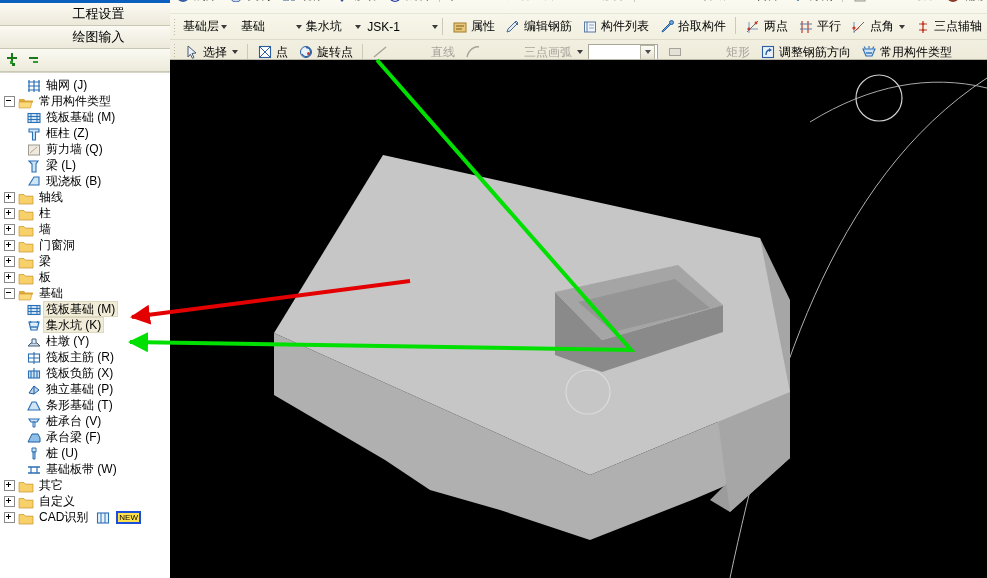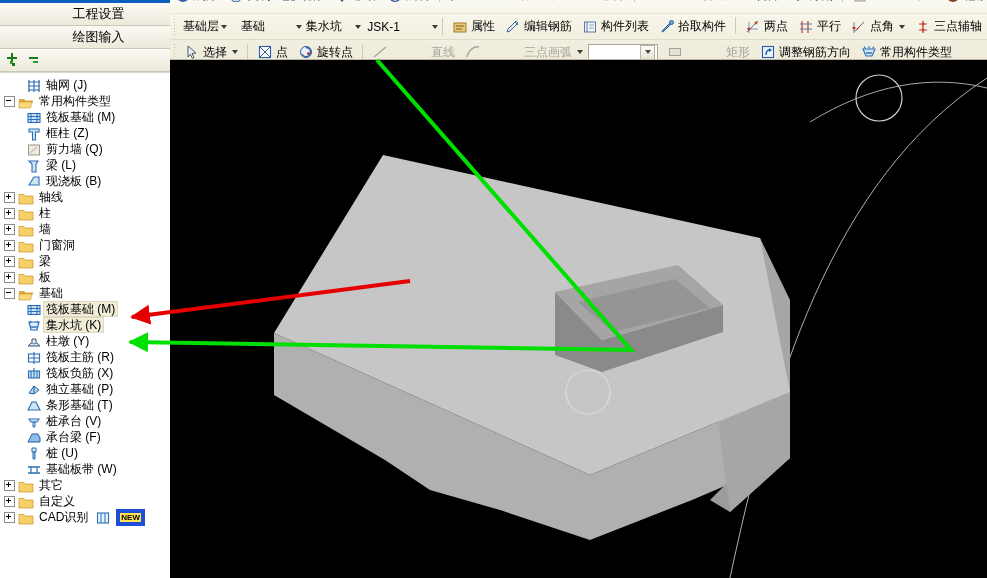--- a/index.html
+++ b/index.html
@@ -30,22 +30,22 @@
   .exp-space{width:12px;flex:0 0 auto;display:inline-block;}
   .dotline{width:10px;flex:0 0 auto;display:inline-block;height:16px;
     background-image:radial-gradient(circle,#b0b0b0 0.5px,transparent 0.6px);
     background-size:2px 2px;}
   .folder{width:15px;height:12px;flex:0 0 auto;margin-right:4px;position:relative;}
   .folder svg{display:block;}
   .ico{width:14px;height:14px;flex:0 0 auto;margin-right:4px;}
   .ico svg{display:block;}
   .lbl{font-size:12px;line-height:14px;padding:0 2px;}
   .node.sel .lbl{background:#f0ecd8;outline:1px solid #ddd8c0;}
-  .new-badge{background:#ffe14d;border:4px solid #1d4ed8;color:#000;font-size:8px;
-    font-weight:bold;padding:0 1px;margin-left:3px;line-height:9px;}
+  .new-badge{background:#ffe14d;border:2px solid #1d4ed8;color:#000;font-size:8px;
+    font-weight:normal;padding:0 1px;margin-left:3px;line-height:9px;}
   
   #left-scroll{position:absolute;right:0;top:72px;width:8px;bottom:0;background:#f2f1e4;
      border-left:1px solid #d5d3c6;}
 
   
   #toolbar-area{position:absolute;left:170px;top:0;right:0;height:60px;
     background:linear-gradient(180deg,#fbfaf1 0%,#f3f1e2 55%,#eeebdb 100%);
     border-bottom:1px solid #b9b7a8;box-sizing:border-box;overflow:hidden;}
   .trow{display:flex;align-items:center;height:24px;white-space:nowrap;}
   #trow-0{height:13px;overflow:hidden;position:relative;top:-11px;}

